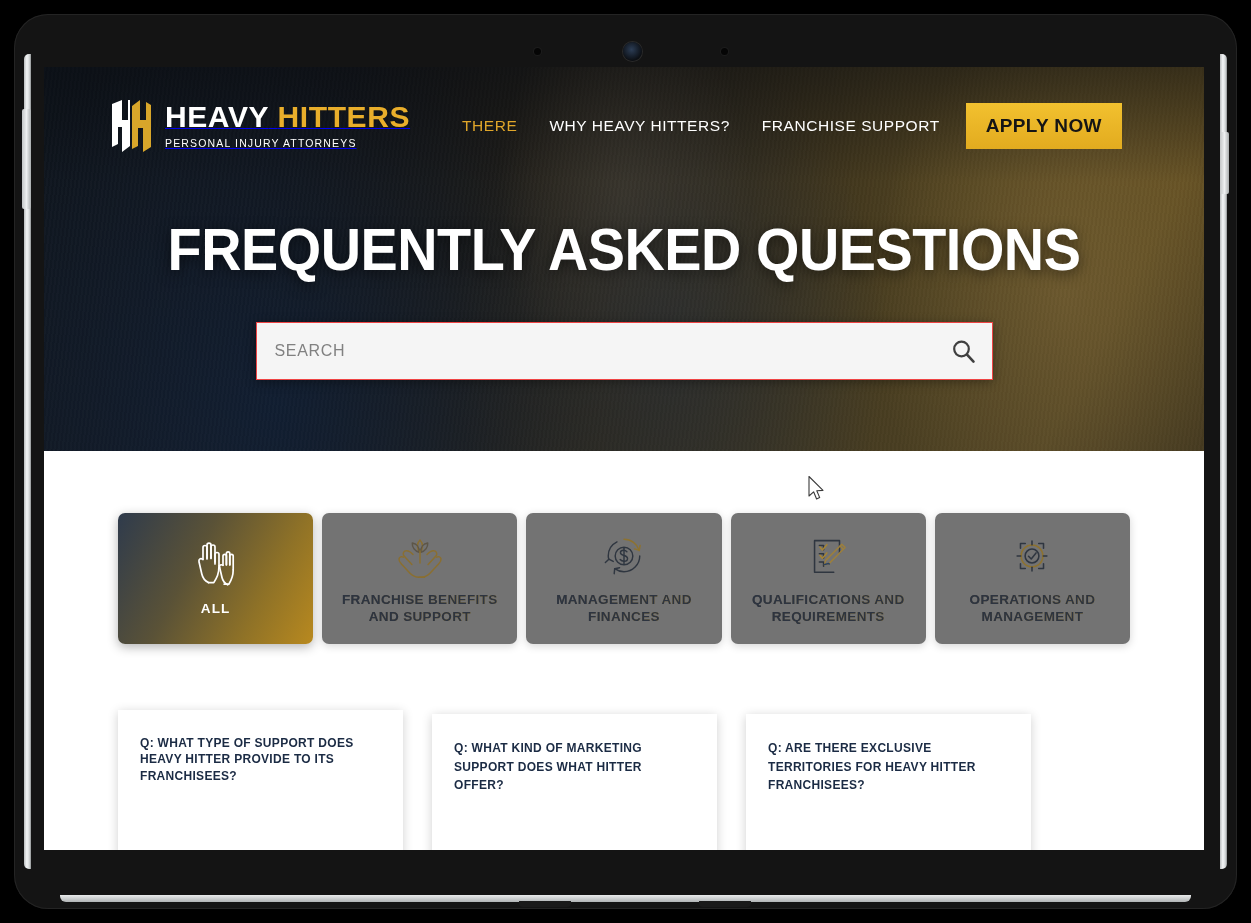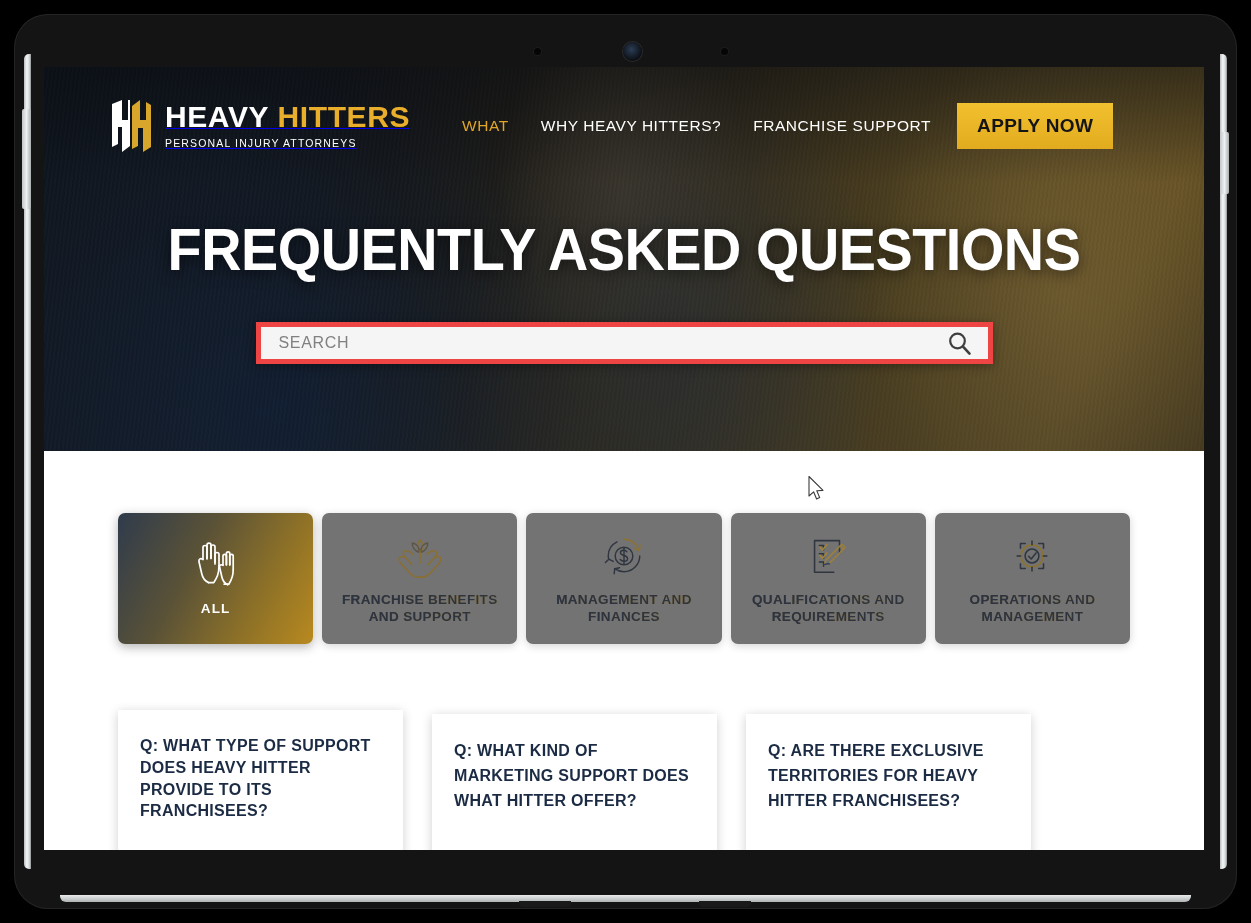--- a/index.html
+++ b/index.html
@@ -192,23 +192,23 @@
     font-weight: bold;
     color: #ffffff;
     letter-spacing: -.5px;
     transform: scaleX(.93);
     text-shadow: 0 3px 14px rgba(0,0,0,.55);
     white-space: nowrap;
   }
   #search-bar {
     margin: 38px auto 0;
     width: 737px;
-    height: 42px;
+    height: 58px;
     background: #f5f5f5;
-    border: 5px solid #ef4444;
+    border: 1px solid #ef4444;
     display: flex;
     align-items: center;
     padding: 0 16px 0 18px;
     box-shadow: 0 2px 10px rgba(0,0,0,.35);
   }
   #search-input {
     flex: 1;
     border: none;
     outline: none;
     background: transparent;
@@ -281,21 +281,21 @@
   }
   .faq-card {
     width: 285px;
     height: 175px;
     background: #ffffff;
     box-shadow: 0 2px 10px rgba(0,0,0,.19);
     padding: 25px 22px;
     cursor: pointer;
   }
   .faq-card .faq-question {
-    font-size: 16px;
+    font-size: 12px;
     font-weight: bold;
     line-height: 1.55;
     letter-spacing: .3px;
     color: #1b2b44;
   }
   #faq-card-1 { margin-top: -4px; }
   #faq-card-1 .faq-question { line-height: 1.36; }
 
   
   #mouse-cursor {
@@ -343,21 +343,21 @@
           <span id="brand-words">
             <span id="brand-title">
               <span class="w1">HEAVY</span>
               <span class="w2">HITTERS</span>
             </span>
             <span id="brand-sub" style="display:block">PERSONAL INJURY ATTORNEYS</span>
           </span>
         </a>
 
         <nav id="main-nav">
-          <a class="nav-link is-active" href="#">WHAT</a>
+          <a class="nav-link is-active" href="#">THERE</a>
           <a class="nav-link" href="#">WHY HEAVY HITTERS?</a>
           <a class="nav-link" href="#">FRANCHISE SUPPORT</a>
         </nav>
 
         <button id="apply-now-button">APPLY NOW</button>
       </div>
 
       <div id="hero-center">
         <h1 id="page-title">FREQUENTLY ASKED QUESTIONS</h1>
 

